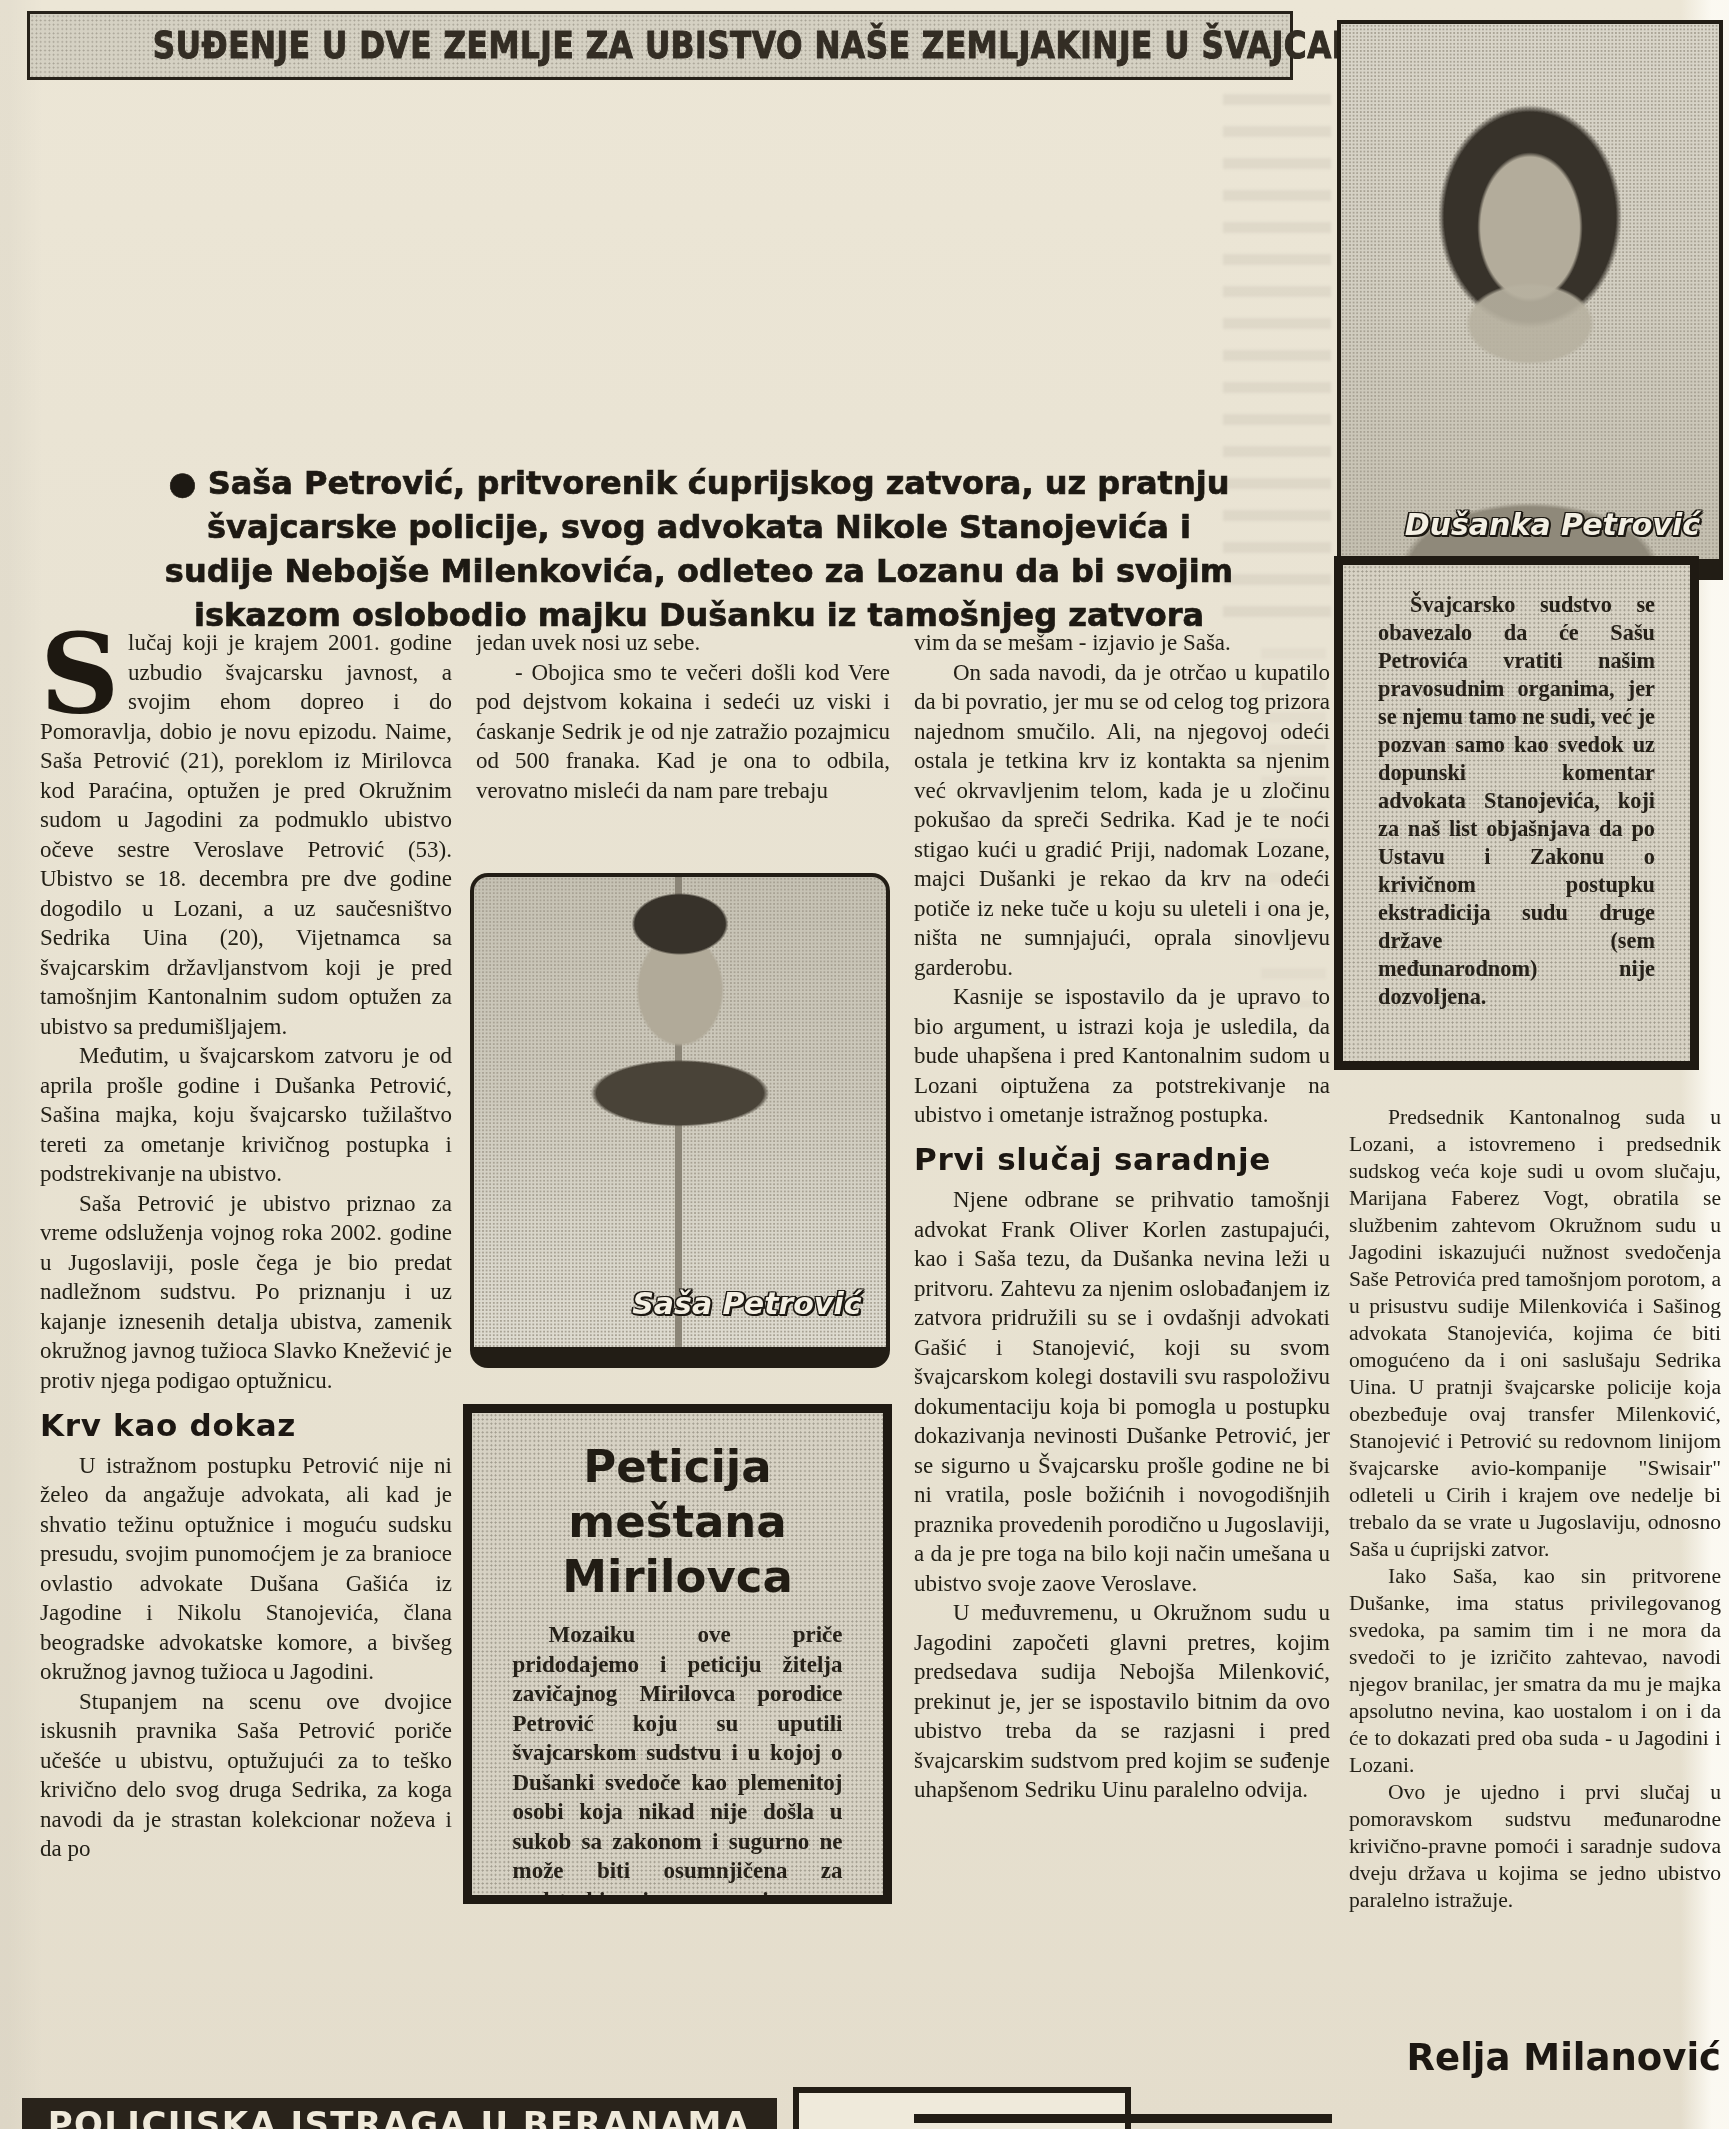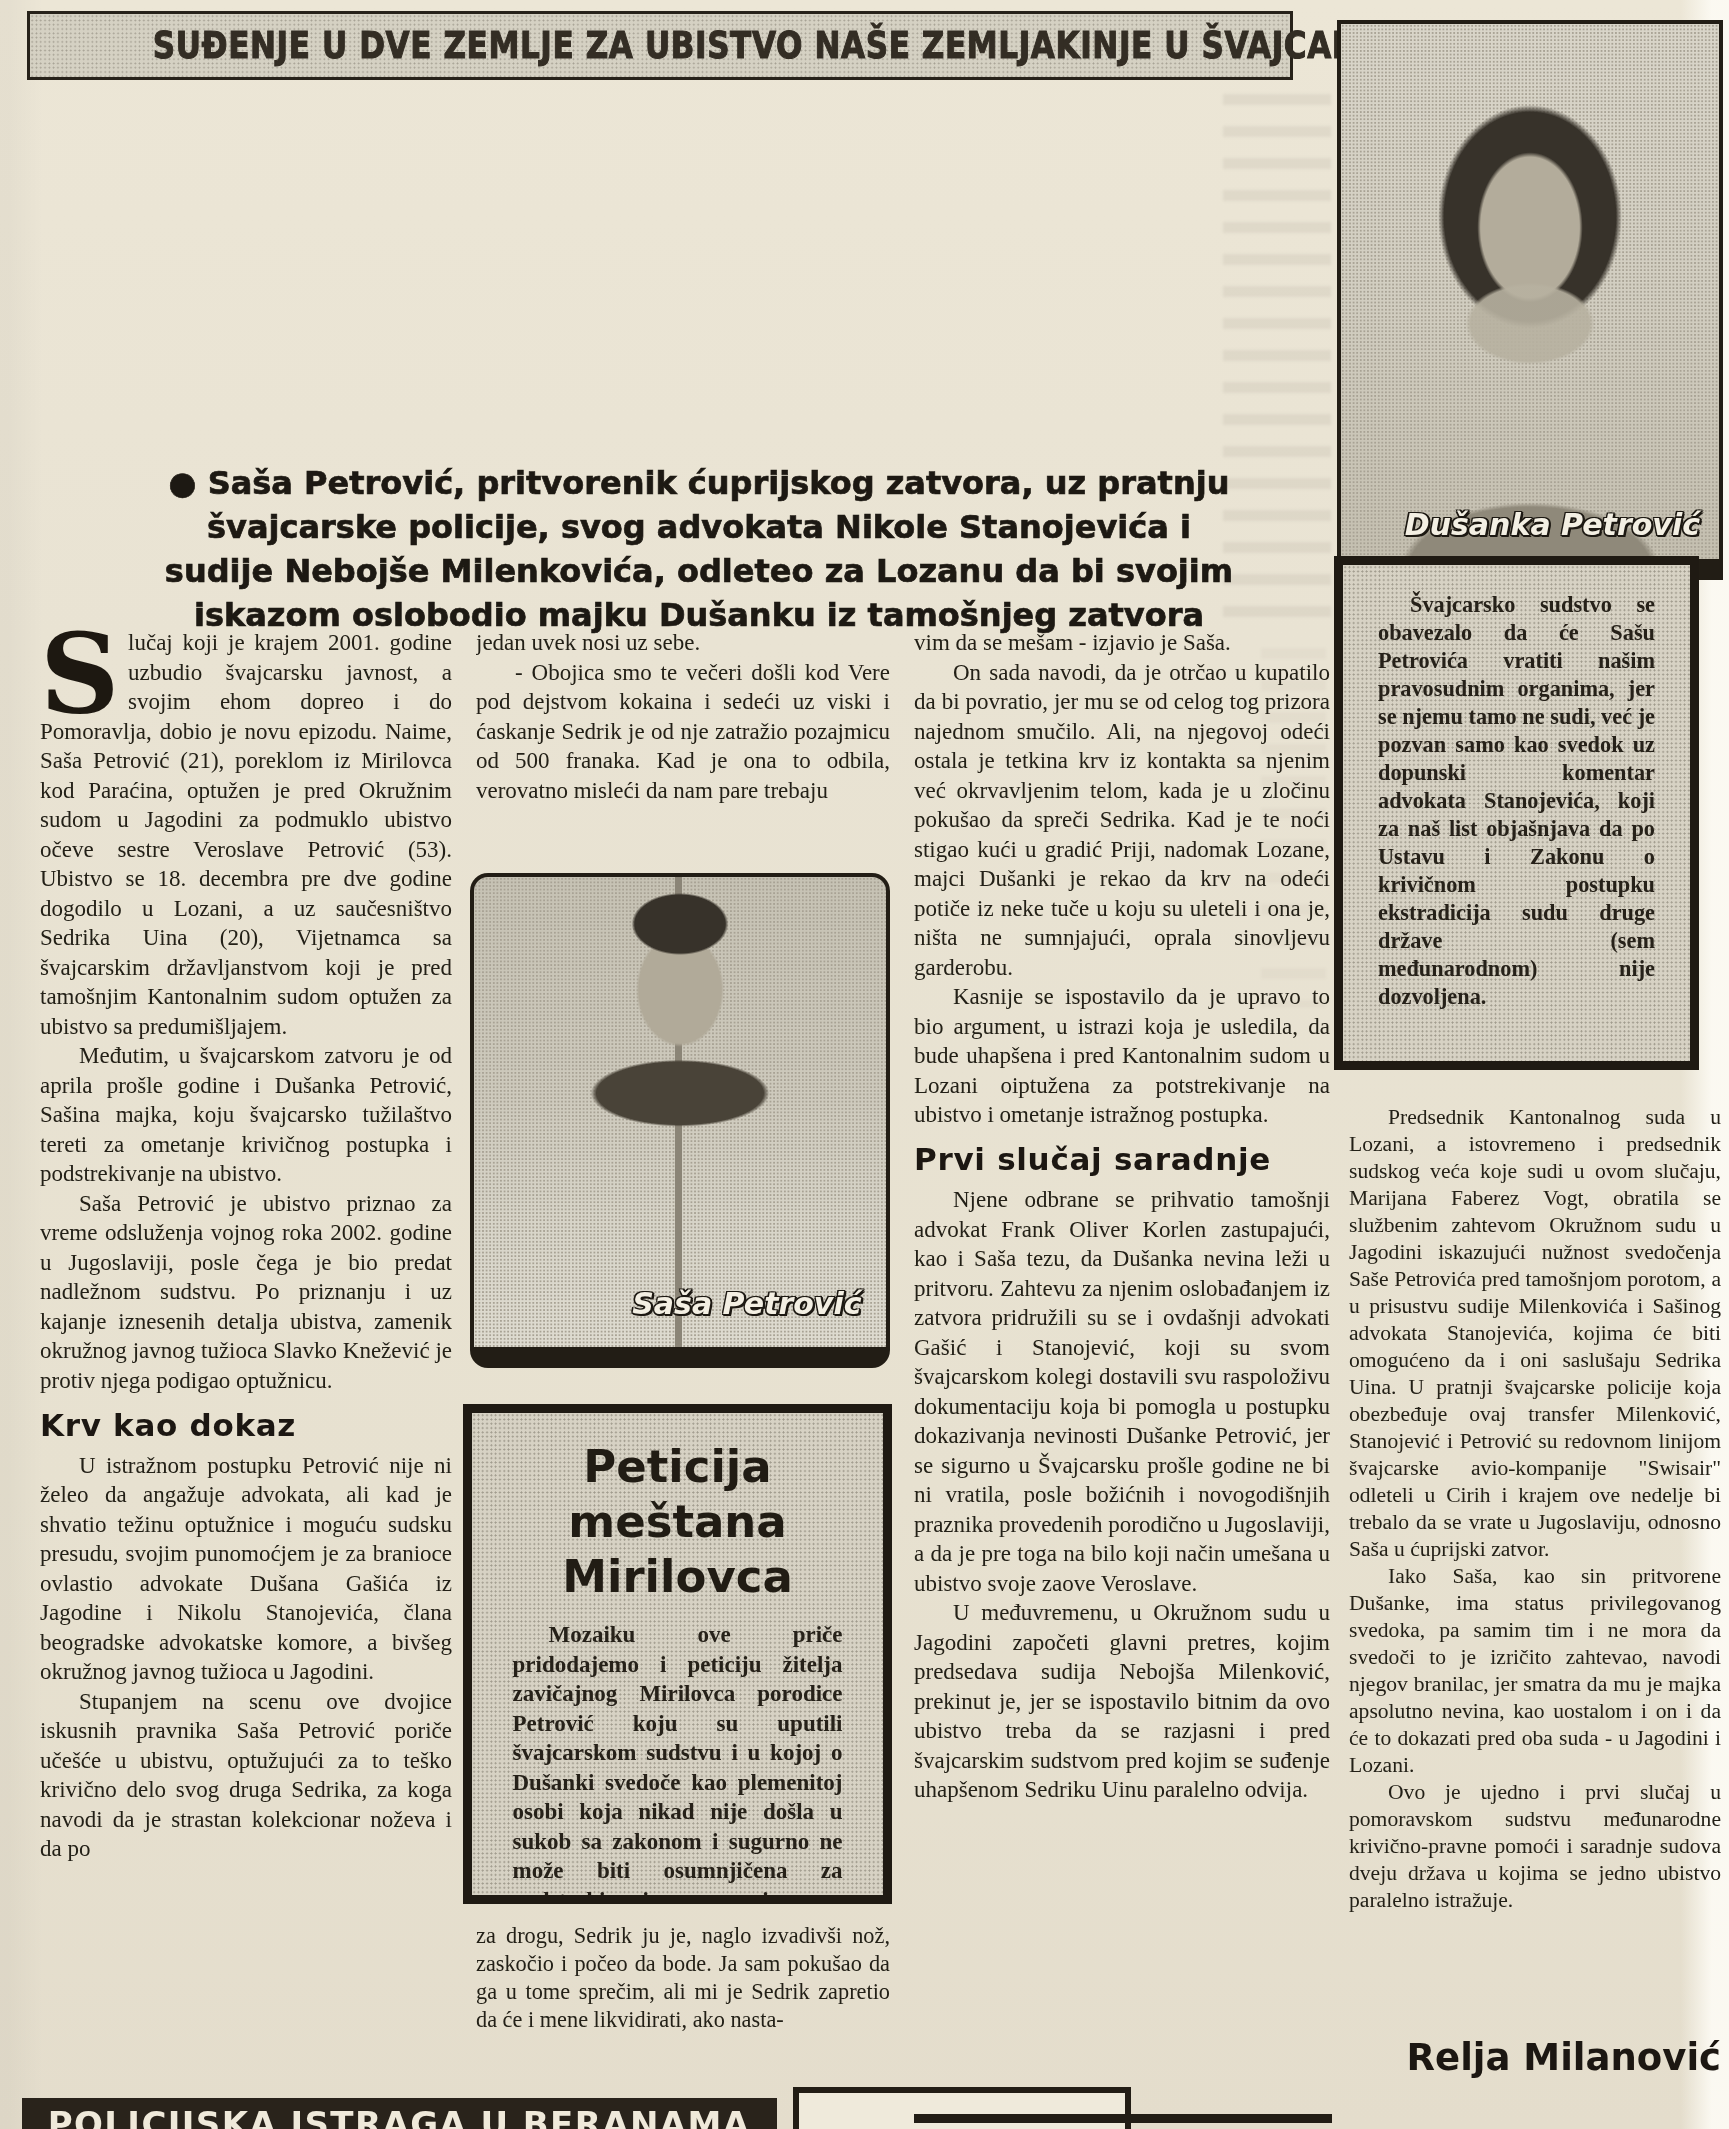--- a/index.html
+++ b/index.html
@@ -146,23 +146,20 @@
     <h3 class="subhead">Krv kao dokaz</h3>
     <p class="ind">U istražnom postupku Petrović nije ni želeo da angažuje advokata, ali kad je shvatio težinu optužnice i moguću sudsku presudu, svojim punomoćjem je za branioce ovlastio advokate Dušana Gašića iz Jagodine i Nikolu Stanojevića, člana beogradske advokatske komore, a bivšeg okružnog javnog tužioca u Jagodini.</p>
     <p class="ind">Stupanjem na scenu ove dvojice iskusnih pravnika Saša Petrović poriče učešće u ubistvu, optužujući za to teško krivično delo svog druga Sedrika, za koga navodi da je strastan kolekcionar noževa i da po</p>
   </div>
 
   <div class="col col2top">
     <p>jedan uvek nosi uz sebe.</p>
     <p class="ind">- Obojica smo te večeri došli kod Vere pod dejstvom kokaina i sedeći uz viski i ćaskanje Sedrik je od nje zatražio pozajmicu od 500 franaka. Kad je ona to odbila, verovatno misleći da nam pare trebaju</p>
   </div>
 
-  <div class="col col2bot">
-    <p>za drogu, Sedrik ju je, naglo izvadivši nož, zaskočio i počeo da bode. Ja sam pokušao da ga u tome sprečim, ali mi je Sedrik zapretio da će i mene likvidirati, ako nasta-</p>
-  </div>
 
   <div class="col col3">
     <p>vim da se mešam - izjavio je Saša.</p>
     <p class="ind">On sada navodi, da je otrčao u kupatilo da bi povratio, jer mu se od celog tog prizora najednom smučilo. Ali, na njegovoj odeći ostala je tetkina krv iz kontakta sa njenim već okrvavljenim telom, kada je u zločinu pokušao da spreči Sedrika. Kad je te noći stigao kući u gradić Priji, nadomak Lozane, majci Dušanki je rekao da krv na odeći potiče iz neke tuče u koju su uleteli i ona je, ništa ne sumnjajući, oprala sinovljevu garderobu.</p>
     <p class="ind">Kasnije se ispostavilo da je upravo to bio argument, u istrazi koja je usledila, da bude uhapšena i pred Kantonalnim sudom u Lozani oiptužena za potstrekivanje na ubistvo i ometanje istražnog postupka.</p>
     <h3 class="subhead">Prvi slučaj saradnje</h3>
     <p class="ind">Njene odbrane se prihvatio tamošnji advokat Frank Oliver Korlen zastupajući, kao i Saša tezu, da Dušanka nevina leži u pritvoru. Zahtevu za njenim oslobađanjem iz zatvora pridružili su se i ovdašnji advokati Gašić i Stanojević, koji su svom švajcarskom kolegi dostavili svu raspoloživu dokumentaciju koja bi pomogla u postupku dokazivanja nevinosti Dušanke Petrović, jer se sigurno u Švajcarsku prošle godine ne bi ni vratila, posle božićnih i novogodišnjih praznika provedenih porodično u Jugoslaviji, a da je pre toga na bilo koji način umešana u ubistvo svoje zaove Veroslave.</p>
     <p class="ind">U međuvremenu, u Okružnom sudu u Jagodini započeti glavni pretres, kojim predsedava sudija Nebojša Milenković, prekinut je, jer se ispostavilo bitnim da ovo ubistvo treba da se razjasni i pred švajcarskim sudstvom pred kojim se suđenje uhapšenom Sedriku Uinu paralelno odvija.</p>
   </div>
 

